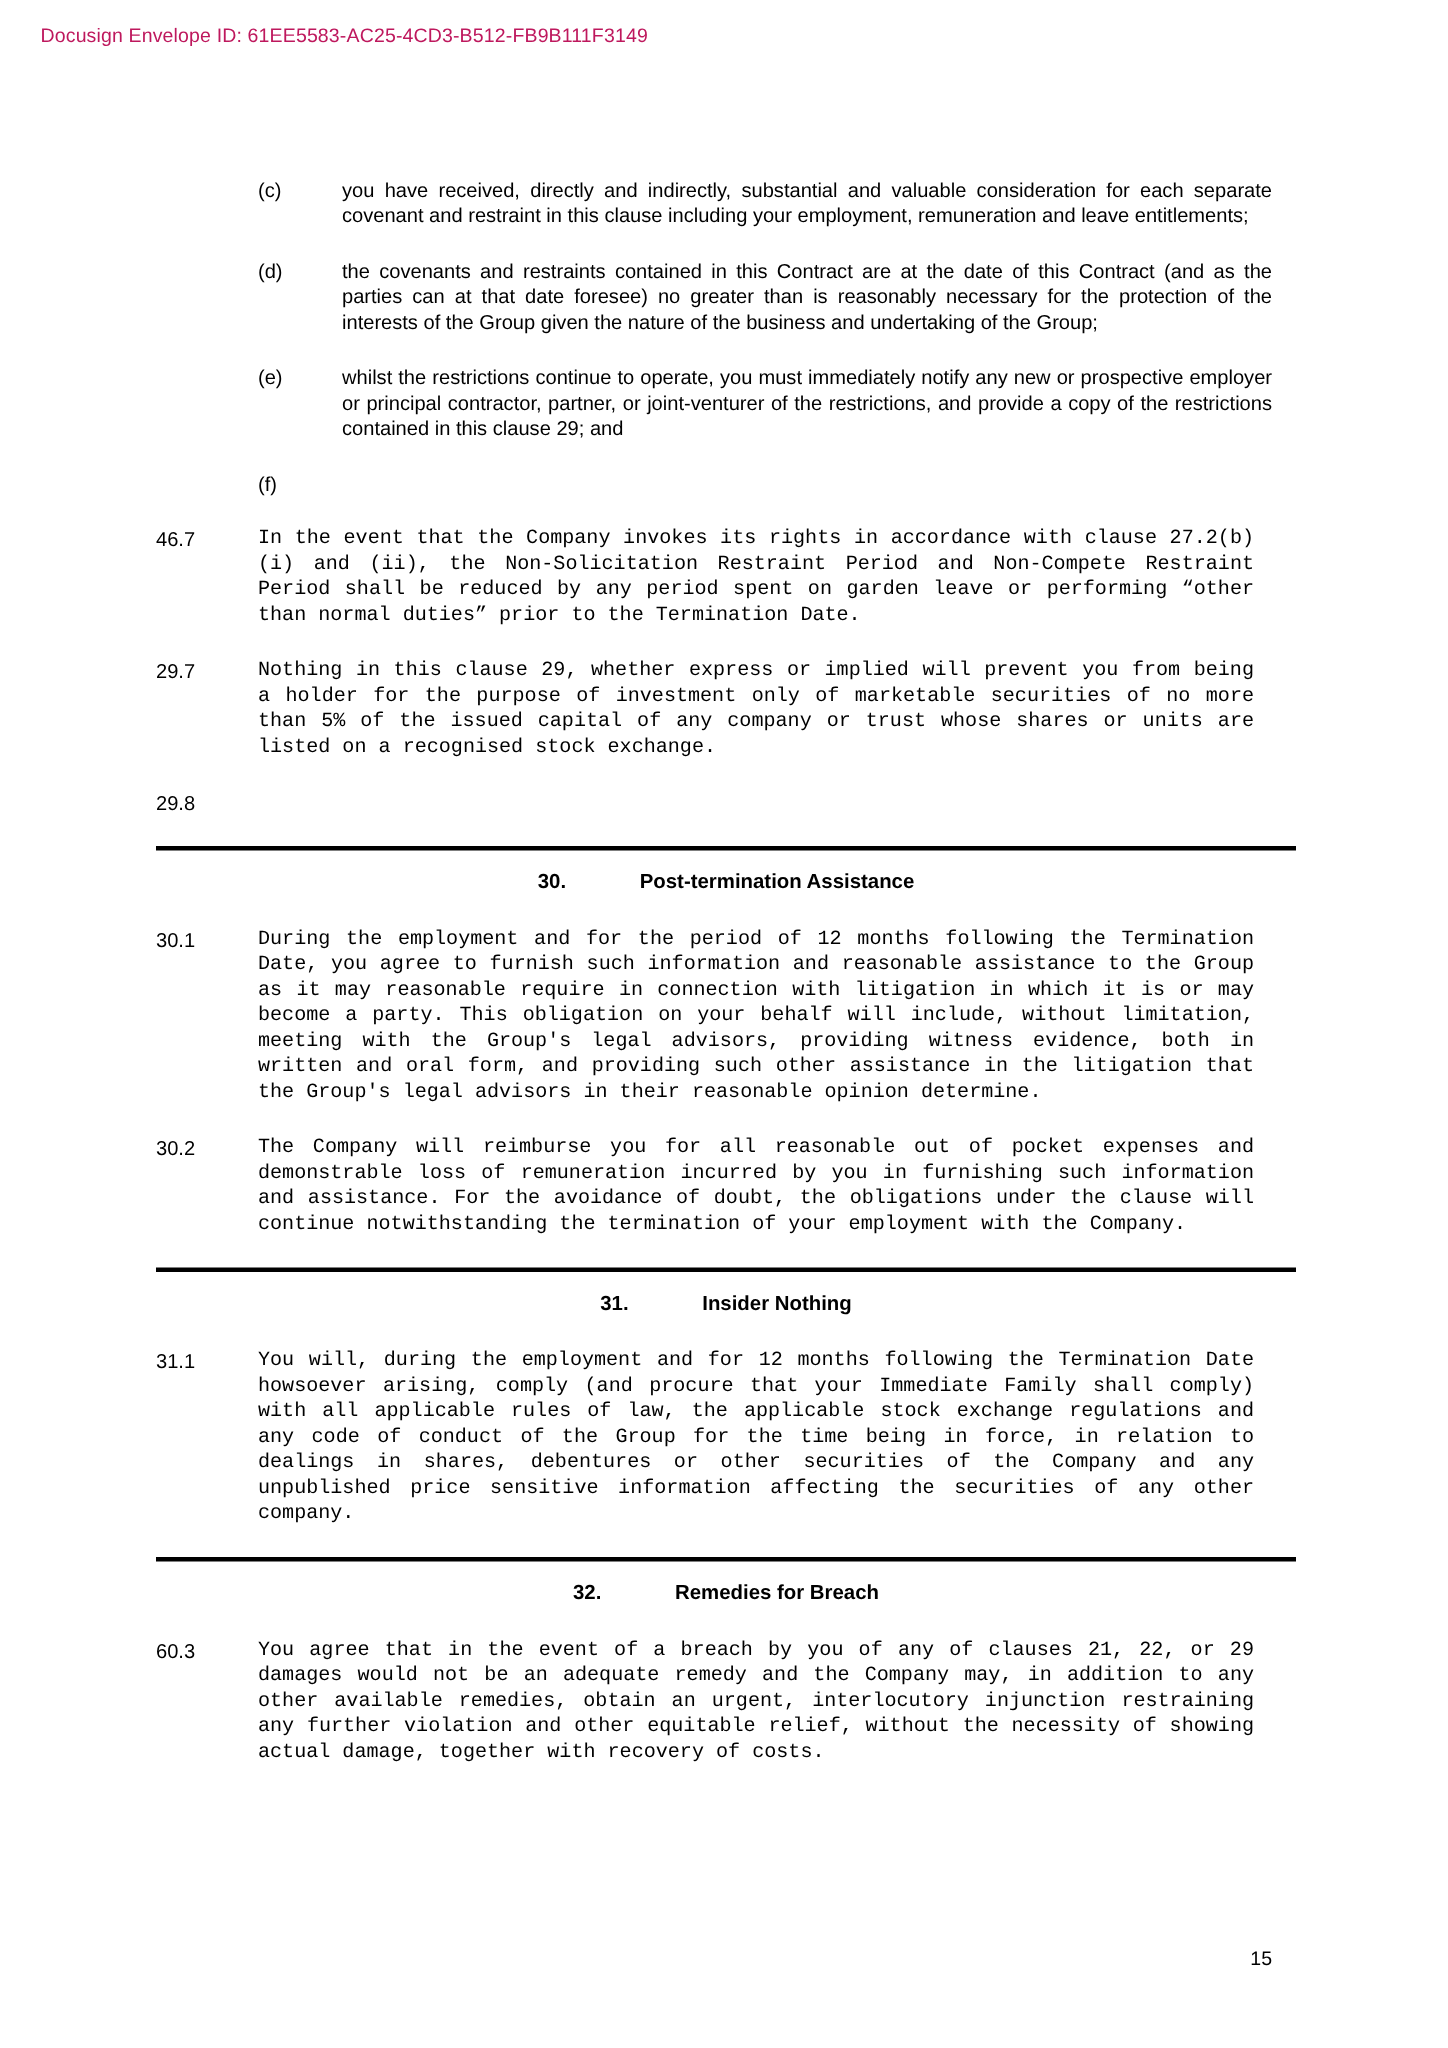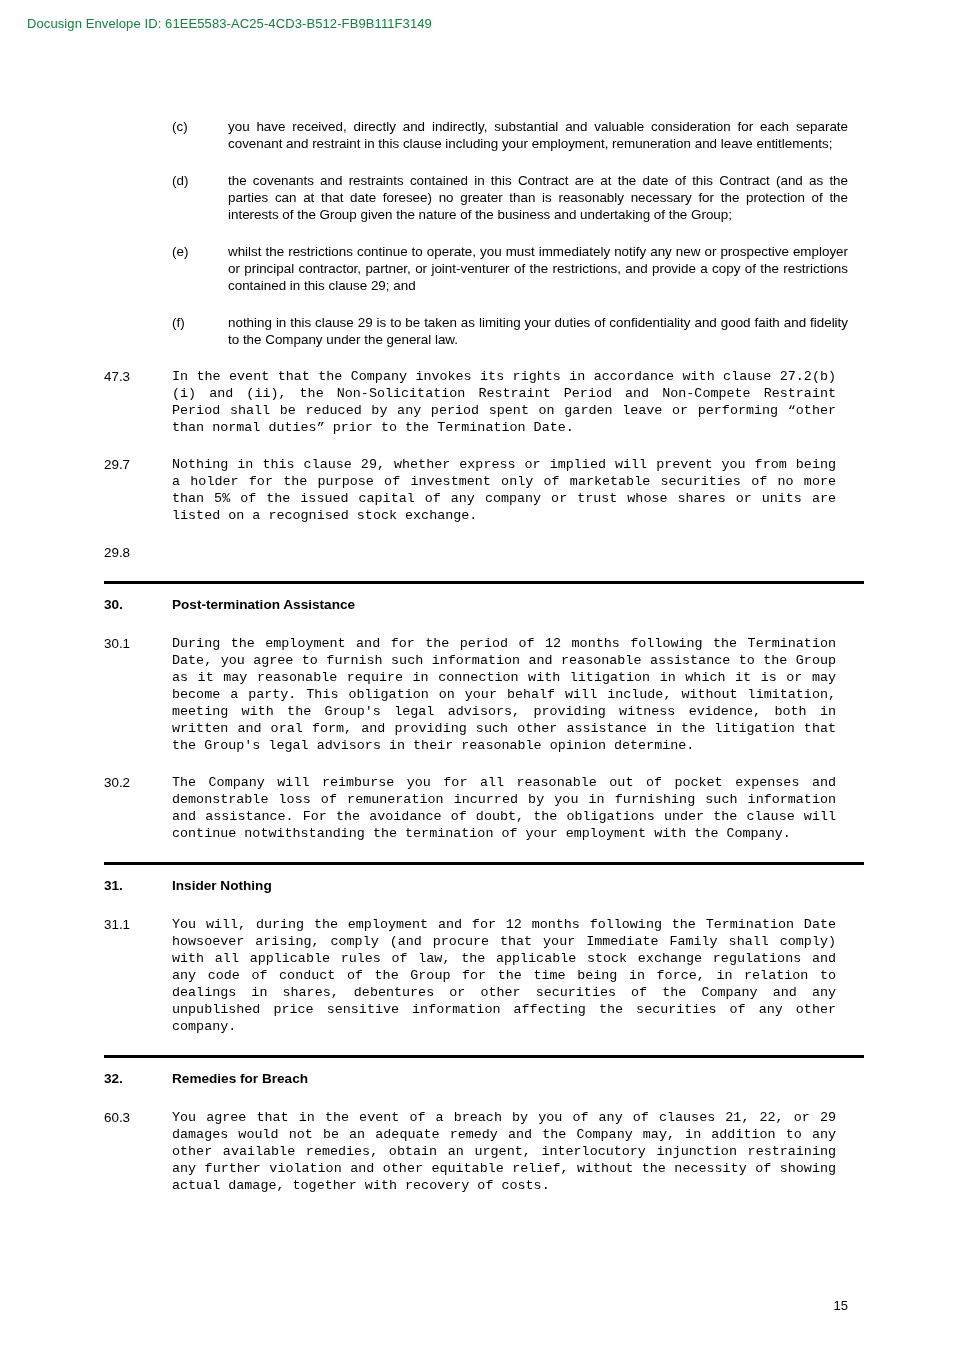--- a/index.html
+++ b/index.html
@@ -10,21 +10,21 @@
     position: relative;
     font-family: "Liberation Sans", "DejaVu Sans", sans-serif;
     color: #000;
     overflow: hidden;
   }
   .envelope-header {
     position: absolute;
     top: 16px;
     left: 27px;
     font-size: 13px;
-    color: #15803d;
+    color: #be185d;
     letter-spacing: 0.1px;
     white-space: nowrap;
   }
   .content {
     position: absolute;
     top: 118px;
     left: 104px;
     width: 760px;
     font-size: 13.4px;
     line-height: 17px;
@@ -32,21 +32,21 @@
   .row { display: flex; margin-bottom: 20px; }
   .num { width: 68px; flex-shrink: 0; }
   .row .text { flex: 1 1 auto; text-align: justify; margin-right: 28px; font-family: Liberation Mono, monospace; }
 
   .subclause { display: flex; margin-bottom: 20px; }
   .subclause .indent { width: 68px; flex-shrink: 0; }
   .subclause .marker { width: 56px; flex-shrink: 0; }
   .subclause .text { flex: 1 1 auto; text-align: justify; margin-right: 16px; }
 
   .section { border-top: 3px solid #000; margin-top: 17px; padding-top: 12px; }
-  .section-heading { display: flex; font-weight: bold; font-size: 13.6px; margin-bottom: 22px; }
+  .section-heading { display: flex; font-weight: bold; font-size: 13.6px; margin-bottom: 22px; justify-content: center; }
   .section-heading .num { width: 68px; flex-shrink: 0; }
 
   .page-number {
     position: absolute;
     top: 1298px;
     right: 117px;
     font-size: 13px;
     text-align: right;
   }
 </style>
@@ -68,25 +68,24 @@
     <p class="text">the covenants and restraints contained in this Contract are at the date of this Contract (and as the parties can at that date foresee) no greater than is reasonably necessary for the protection of the interests of the Group given the nature of the business and undertaking of the Group;</p>
   </div>
   <div class="subclause">
     <span class="indent"></span>
     <span class="marker">(e)</span>
     <p class="text">whilst the restrictions continue to operate, you must immediately notify any new or prospective employer or principal contractor, partner, or joint-venturer of the restrictions, and provide a copy of the restrictions contained in this clause 29; and</p>
   </div>
   <div class="subclause">
     <span class="indent"></span>
     <span class="marker">(f)</span>
-    <p class="text">nothing in this clause 29 is to be taken as limiting your duties of confidentiality and good faith and fidelity to the Company under the general law.</p>
   </div>
 
   <div class="row">
-    <span class="num">47.3</span>
+    <span class="num">46.7</span>
     <p class="text">In the event that the Company invokes its rights in accordance with clause 27.2(b)(i) and (ii), the Non-Solicitation Restraint Period and Non-Compete Restraint Period shall be reduced by any period spent on garden leave or performing “other than normal duties” prior to the Termination Date.</p>
   </div>
   <div class="row">
     <span class="num">29.7</span>
     <p class="text">Nothing in this clause 29, whether express or implied will prevent you from being a holder for the purpose of investment only of marketable securities of no more than 5% of the issued capital of any company or trust whose shares or units are listed on a recognised stock exchange.</p>
   </div>
   <div class="row">
     <span class="num">29.8</span>
   </div>
 

